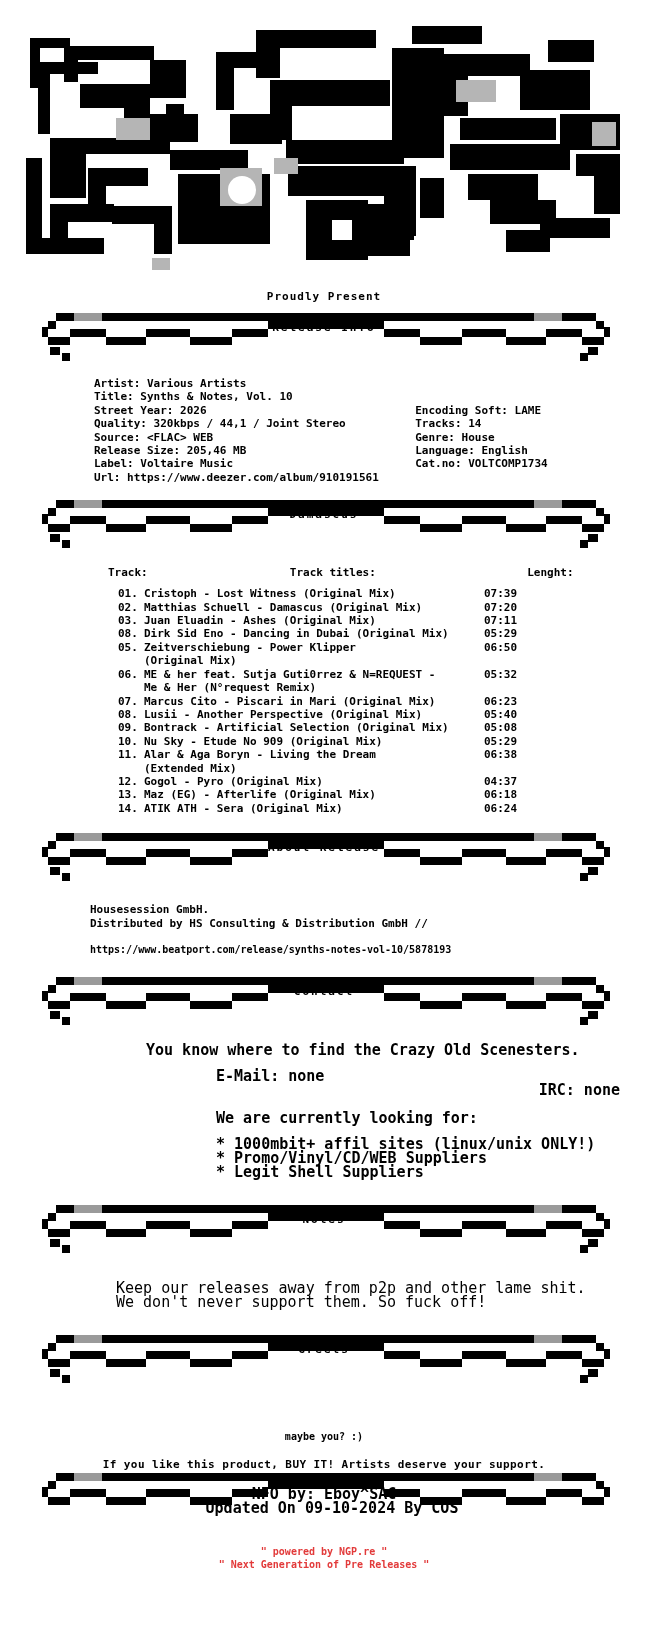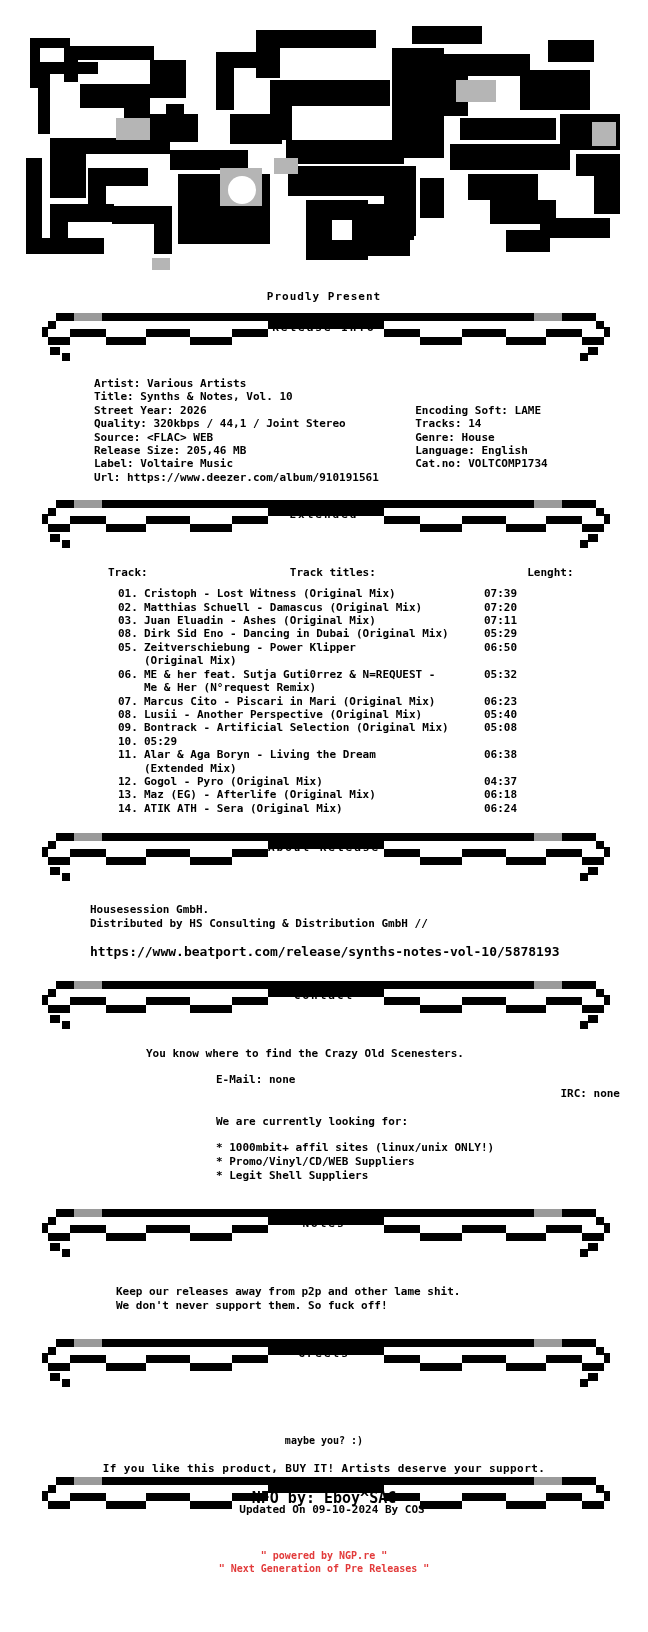--- a/index.html
+++ b/index.html
@@ -90,49 +90,49 @@
     line-height: 13.4px;
     font-weight: bold;
   }
   .track-row { display: flex; }
   .track-num { width: 26px; }
   .track-title { width: 340px; white-space: pre-wrap; }
   .track-len { width: 60px; }
   .track-cont { padding-left: 26px; }
 
   .about-body { padding: 18px 0 0 62px; font-size: 11px; line-height: 13.4px; font-weight: bold; }
-  .about-url { padding: 14px 0 0 62px; font-size: 13px; font-weight: bold; }
-
-  .contact-body { padding-top: 14px; font-size: 11px; line-height: 14px; font-weight: bold; }
+  .about-url { padding: 14px 0 0 62px; font-size: 10px; font-weight: bold; }
+
+  .contact-body { padding-top: 14px; font-size: 15px; line-height: 14px; font-weight: bold; }
   .contact-line-1 { padding-left: 118px; }
   .contact-mail { padding-left: 188px; padding-top: 12px; }
   .contact-irc { padding-left: 188px; text-align: right; }
   .contact-looking { padding-left: 188px; padding-top: 14px; }
   .contact-items { padding-left: 188px; padding-top: 12px; }
 
-  .notes-body { padding: 24px 0 0 88px; font-size: 11px; line-height: 14px; font-weight: bold; }
+  .notes-body { padding: 24px 0 0 88px; font-size: 15px; line-height: 14px; font-weight: normal; }
 
   .greets-body { padding: 44px 0 0 0; text-align: center; font-size: 10px; font-weight: bold; }
 
   .buyit {
     text-align: center;
     font-size: 11px;
     font-weight: bold;
     margin-top: 16px;
     letter-spacing: 0.4px;
   }
 
   .footer-frame { width: 592px; margin: 0 auto; position: relative; height: 56px; margin-top: 2px; }
   .footer-nfo {
     position: absolute; left:0; right:0; top: 12px;
     text-align: center; font-size: 15px; font-weight: bold;
   }
   .footer-updated {
     position: absolute; left:16px; right:0; top: 26px;
-    text-align: center; font-size: 11px; font-weight: bold;
+    text-align: center; font-size: 15px; font-weight: bold;
   }
 
   .powered {
     text-align: center;
     color: #e23a3a;
     font-size: 10px;
     line-height: 13px;
     font-weight: bold;
     margin-top: 16px;
     padding-bottom: 14px;
@@ -285,21 +285,21 @@
           <rect x="560" y="34" width="10" height="8"></rect>
           <rect x="34" y="40" width="8" height="8"></rect>
           <rect x="552" y="40" width="8" height="8"></rect>
         </g>
         <g fill="#9a9a9a">
           <rect x="46" y="0" width="28" height="8"></rect>
           <rect x="506" y="0" width="28" height="8"></rect>
         </g>
       </svg>
     </div>
-    <div class="frame-title">Extended</div>
+    <div class="frame-title">Damascus</div>
 
     <div class="track-head">
       <div class="c1">Track:</div>
       <div class="c2">Track titles:</div>
       <div class="c3">Lenght:</div>
     </div>
 
     <div class="tracks">
       <div class="track-row">
         <div class="track-num">01.</div>
@@ -343,20 +343,21 @@
         <div class="track-title">Lusii - Another Perspective (Original Mix)</div>
         <div class="track-len">05:40</div>
       </div>
       <div class="track-row">
         <div class="track-num">09.</div>
         <div class="track-title">Bontrack - Artificial Selection (Original Mix)</div>
         <div class="track-len">05:08</div>
       </div>
       <div class="track-row">
         <div class="track-num">10.</div>
+        <div class="track-title">Nu Sky - Etude No 909 (Original Mix)</div>
         <div class="track-len">05:29</div>
       </div>
       <div class="track-row">
         <div class="track-num">11.</div>
         <div class="track-title">Alar &amp; Aga Boryn - Living the Dream</div>
         <div class="track-len">06:38</div>
       </div>
       <div class="track-cont">(Extended Mix)</div>
       <div class="track-row">
         <div class="track-num">12.</div>

